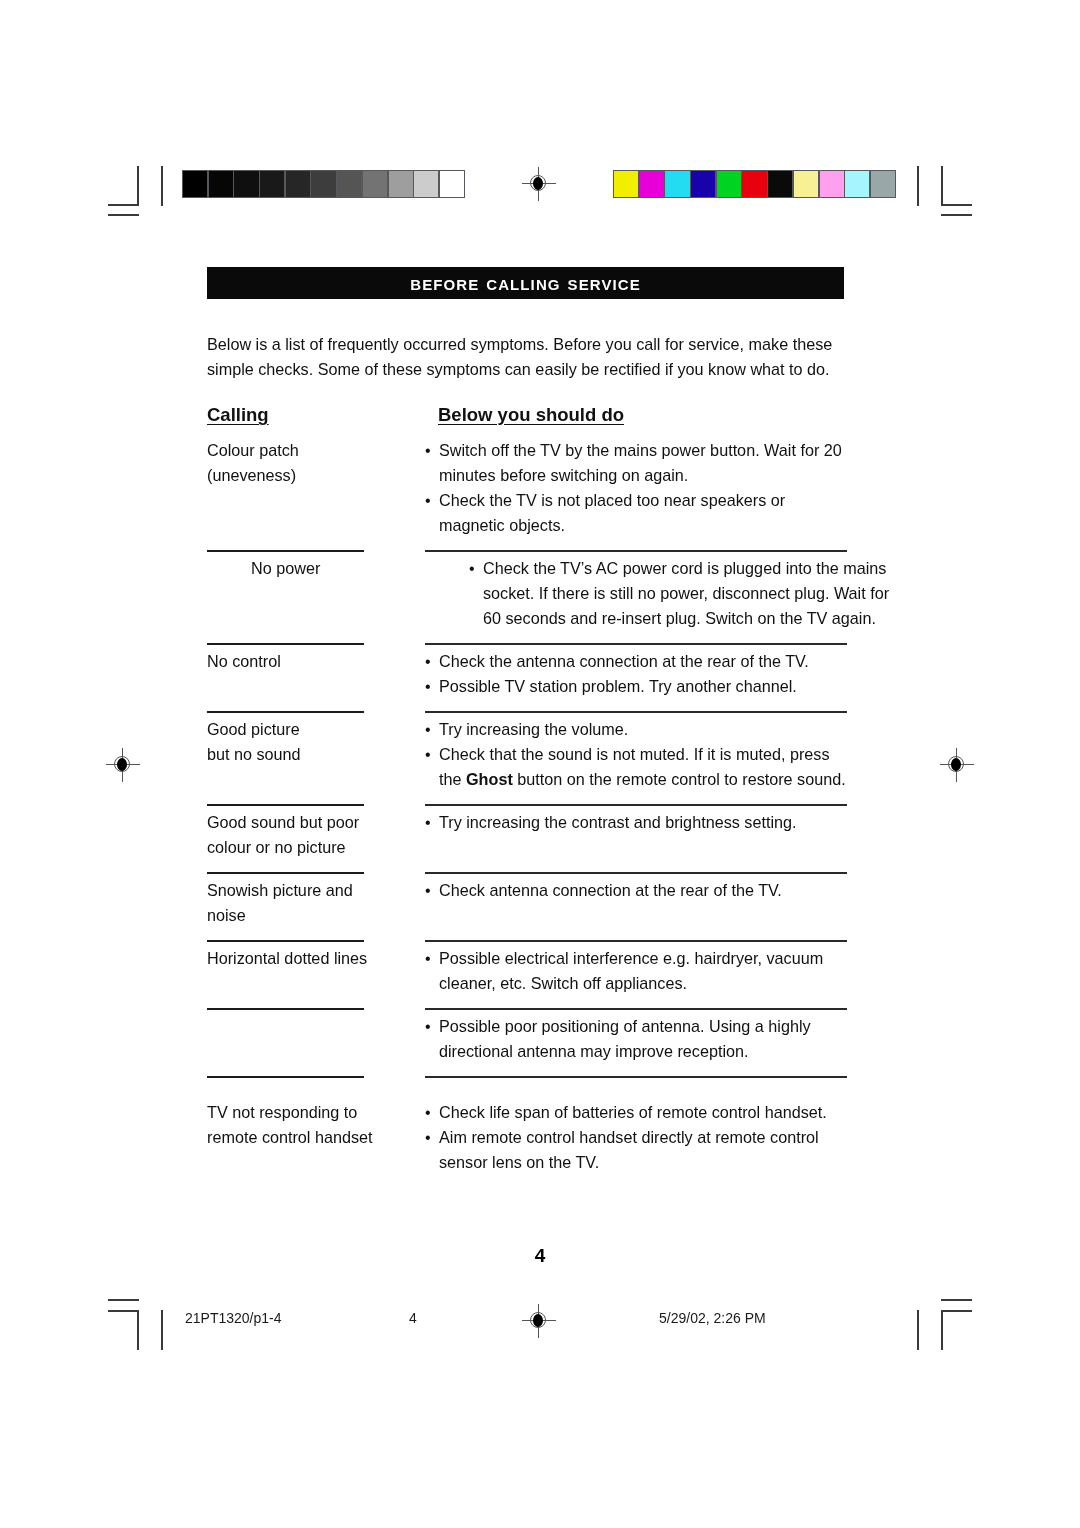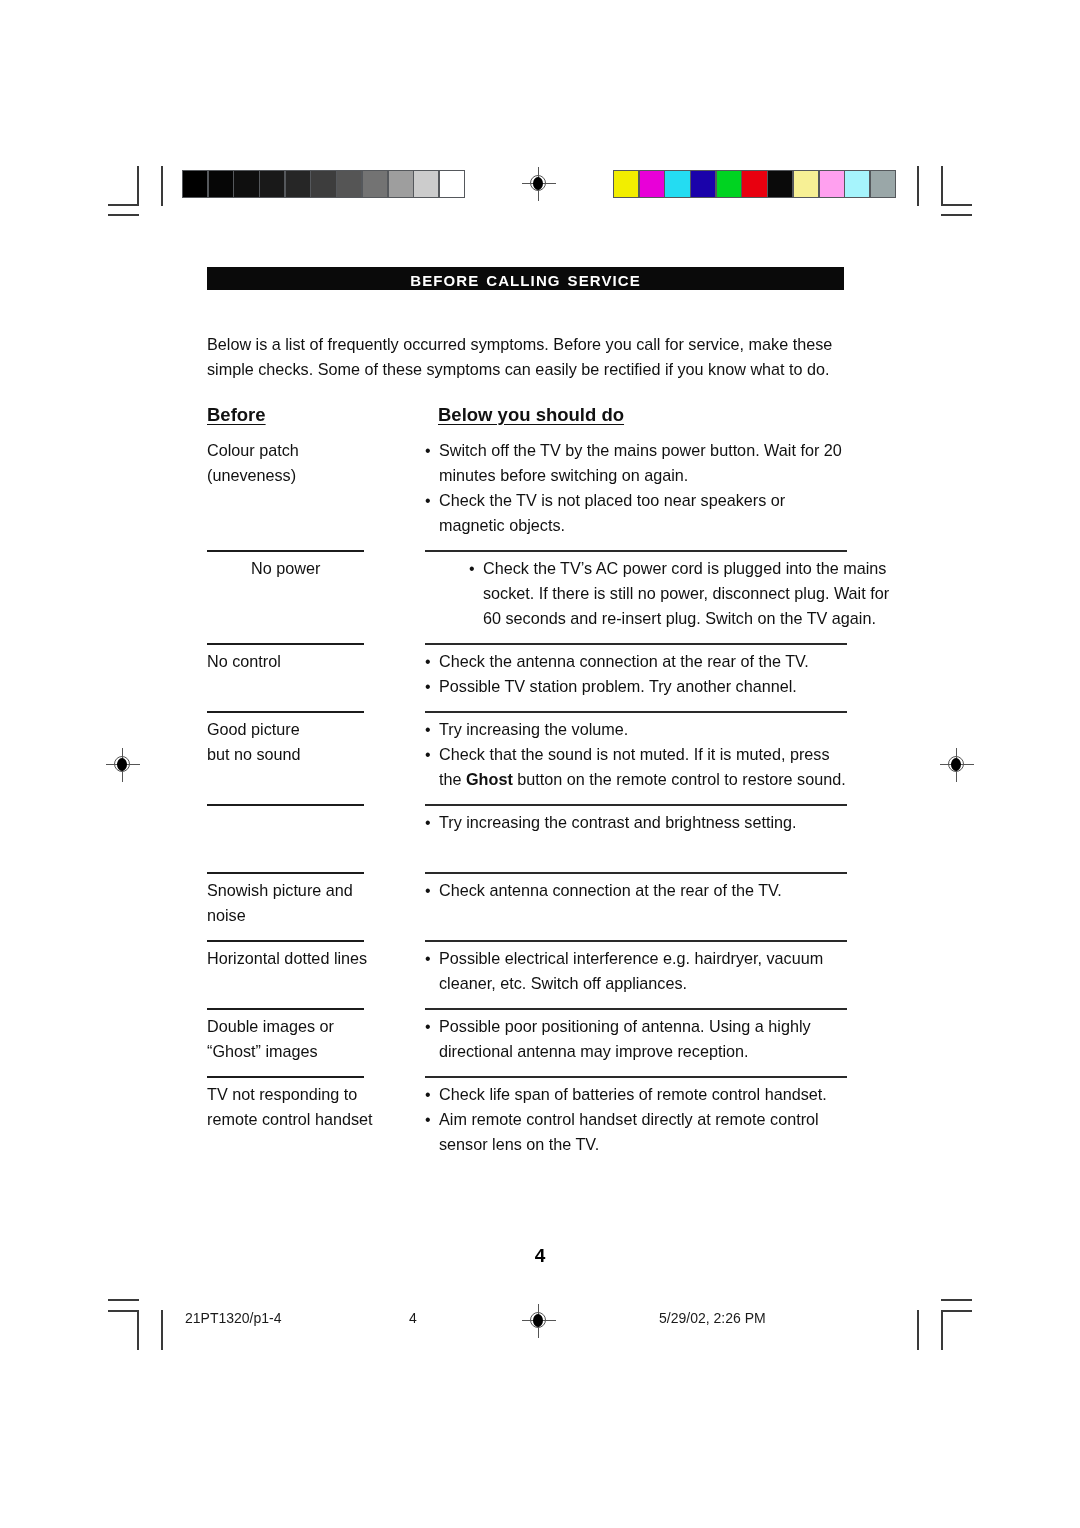--- a/index.html
+++ b/index.html
@@ -53,21 +53,21 @@
     box-sizing: border-box;
   }
   .calbar .sw { height: 100%; flex: 1 1 auto; }
 
   
   .title-bar {
     position: absolute;
     left: 207px;
     top: 267px;
     width: 637px;
-    height: 23px;
+    height: 32px;
     background: #0a0a0a;
     color: #ffffff;
     display: flex;
     align-items: center;
     justify-content: center;
   }
   .title-bar .title-text {
     font-family: "Liberation Sans", sans-serif;
     font-weight: bold;
     font-size: 21px;
@@ -257,21 +257,21 @@
     <div class="dot"></div>
 </div>
 
 <div class="title-bar">
   <span class="title-text">Before Calling Service</span>
 </div>
 
 <p class="intro">Below is a list of frequently occurred symptoms. Before you call for service, make these simple checks. Some of these symptoms can easily be rectified if you know what to do.</p>
 
 <div class="col-heads">
-  <span class="h left">Before</span>
+  <span class="h left">Calling</span>
   <span class="h right">Below you should do</span>
 </div>
 
 <div class="table" id="table-root">
     <div class="row" style="min-height: 100px;">
       <div class="cells">
         <div class="symptom">Colour patch<br>(uneveness)</div>
         <div class="actions">
           <div class="bullet-item"><span class="bullet">•</span>Switch off the TV by the mains power button. Wait for 20 minutes before switching on again.</div>
           <div class="bullet-item"><span class="bullet">•</span>Check the TV is not placed too near speakers or magnetic objects.</div>
@@ -315,20 +315,21 @@
           <div class="bullet-item"><span class="bullet">•</span>Check that the sound is not muted. If it is muted, press the <b>Ghost</b> button on the remote control to restore sound.</div>
         </div>
       </div>
     </div>
     <div class="rule-wrap">
       <div class="rule-left"></div>
       <div class="rule-right"></div>
     </div>
     <div class="row" style="min-height: 50px;">
       <div class="cells">
+        <div class="symptom">Good sound but poor<br>colour or no picture</div>
         <div class="actions">
           <div class="bullet-item"><span class="bullet">•</span>Try increasing the contrast and brightness setting.</div>
         </div>
       </div>
     </div>
     <div class="rule-wrap">
       <div class="rule-left"></div>
       <div class="rule-right"></div>
     </div>
     <div class="row" style="min-height: 50px;">
@@ -350,31 +351,30 @@
           <div class="bullet-item"><span class="bullet">•</span>Possible electrical interference e.g. hairdryer, vacuum cleaner, etc. Switch off appliances.</div>
         </div>
       </div>
     </div>
     <div class="rule-wrap">
       <div class="rule-left"></div>
       <div class="rule-right"></div>
     </div>
     <div class="row" style="min-height: 50px;">
       <div class="cells">
-        <div class="symptom">Double images or<br>“Ghost” images</div>
         <div class="actions">
           <div class="bullet-item"><span class="bullet">•</span>Possible poor positioning of antenna. Using a highly directional  antenna may improve reception.</div>
         </div>
       </div>
     </div>
     <div class="rule-wrap">
       <div class="rule-left"></div>
       <div class="rule-right"></div>
     </div>
-    <div class="row" style="min-height: 75px;">
+    <div class="row" style="min-height: 75px; margin-top: 18px;">
       <div class="cells">
         <div class="symptom">TV not responding to<br>remote control handset</div>
         <div class="actions">
           <div class="bullet-item"><span class="bullet">•</span>Check life span of batteries of remote control handset.</div>
           <div class="bullet-item"><span class="bullet">•</span>Aim remote control handset directly at remote control sensor lens on the TV.</div>
         </div>
       </div>
     </div>
   </div>
 

